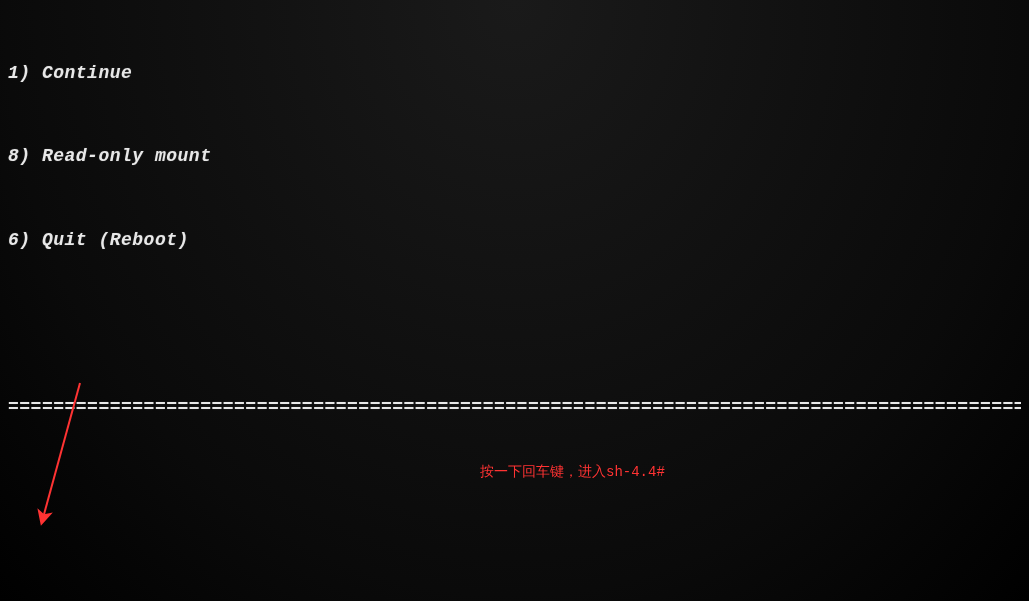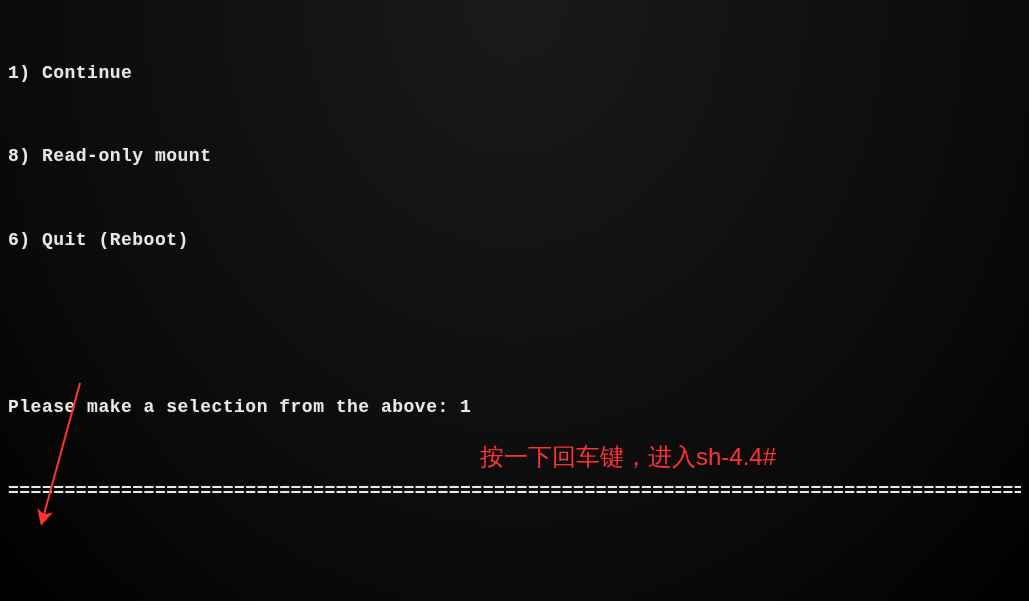--- a/index.html
+++ b/index.html
@@ -20,36 +20,37 @@
       position: relative;
       text-shadow: 0 0 2px rgba(255,255,255,0.15);
     }
     .terminal {
       padding: 4px 8px;
       white-space: pre;
     }
     .line {
       display: block;
       letter-spacing: 0.5px;
+      font-style: italic;
     }
     .divider {
       display: block;
       letter-spacing: 0.5px;
       overflow: hidden;
       white-space: nowrap;
     }
     .annotation {
       position: absolute;
       color: #ff3333;
-      font-family: Liberation Sans, sans-serif;
+      font-family: Liberation Mono, monospace;
       font-weight: normal;
-      font-size: 24px;
+      font-size: 14px;
       text-shadow: none;
       left: 480px;
-      top: 438px;
+      top: 462px;
     }
     .arrow {
       position: absolute;
       left: 35px;
       top: 380px;
       pointer-events: none;
     }
   </style>
 </head>
 <body>
@@ -61,21 +62,20 @@
     </marker>
   </defs>
   <line x1="45" y1="3" x2="8" y2="138" stroke="#ff3333" stroke-width="2" marker-end="url(#arrowhead)"></line>
 </svg>
 
 <div class="terminal">
   <span class="line">1) Continue</span>
   <span class="line">8) Read-only mount</span>
   <span class="line">6) Quit (Reboot)</span>
   <span class="line">&nbsp;</span>
-  <span class="line"><span>Please make a selection from the above: </span><span>1</span></span>
   <span class="divider">================================================================================================</span>
   
   
   
   
   
   
   
   
   

